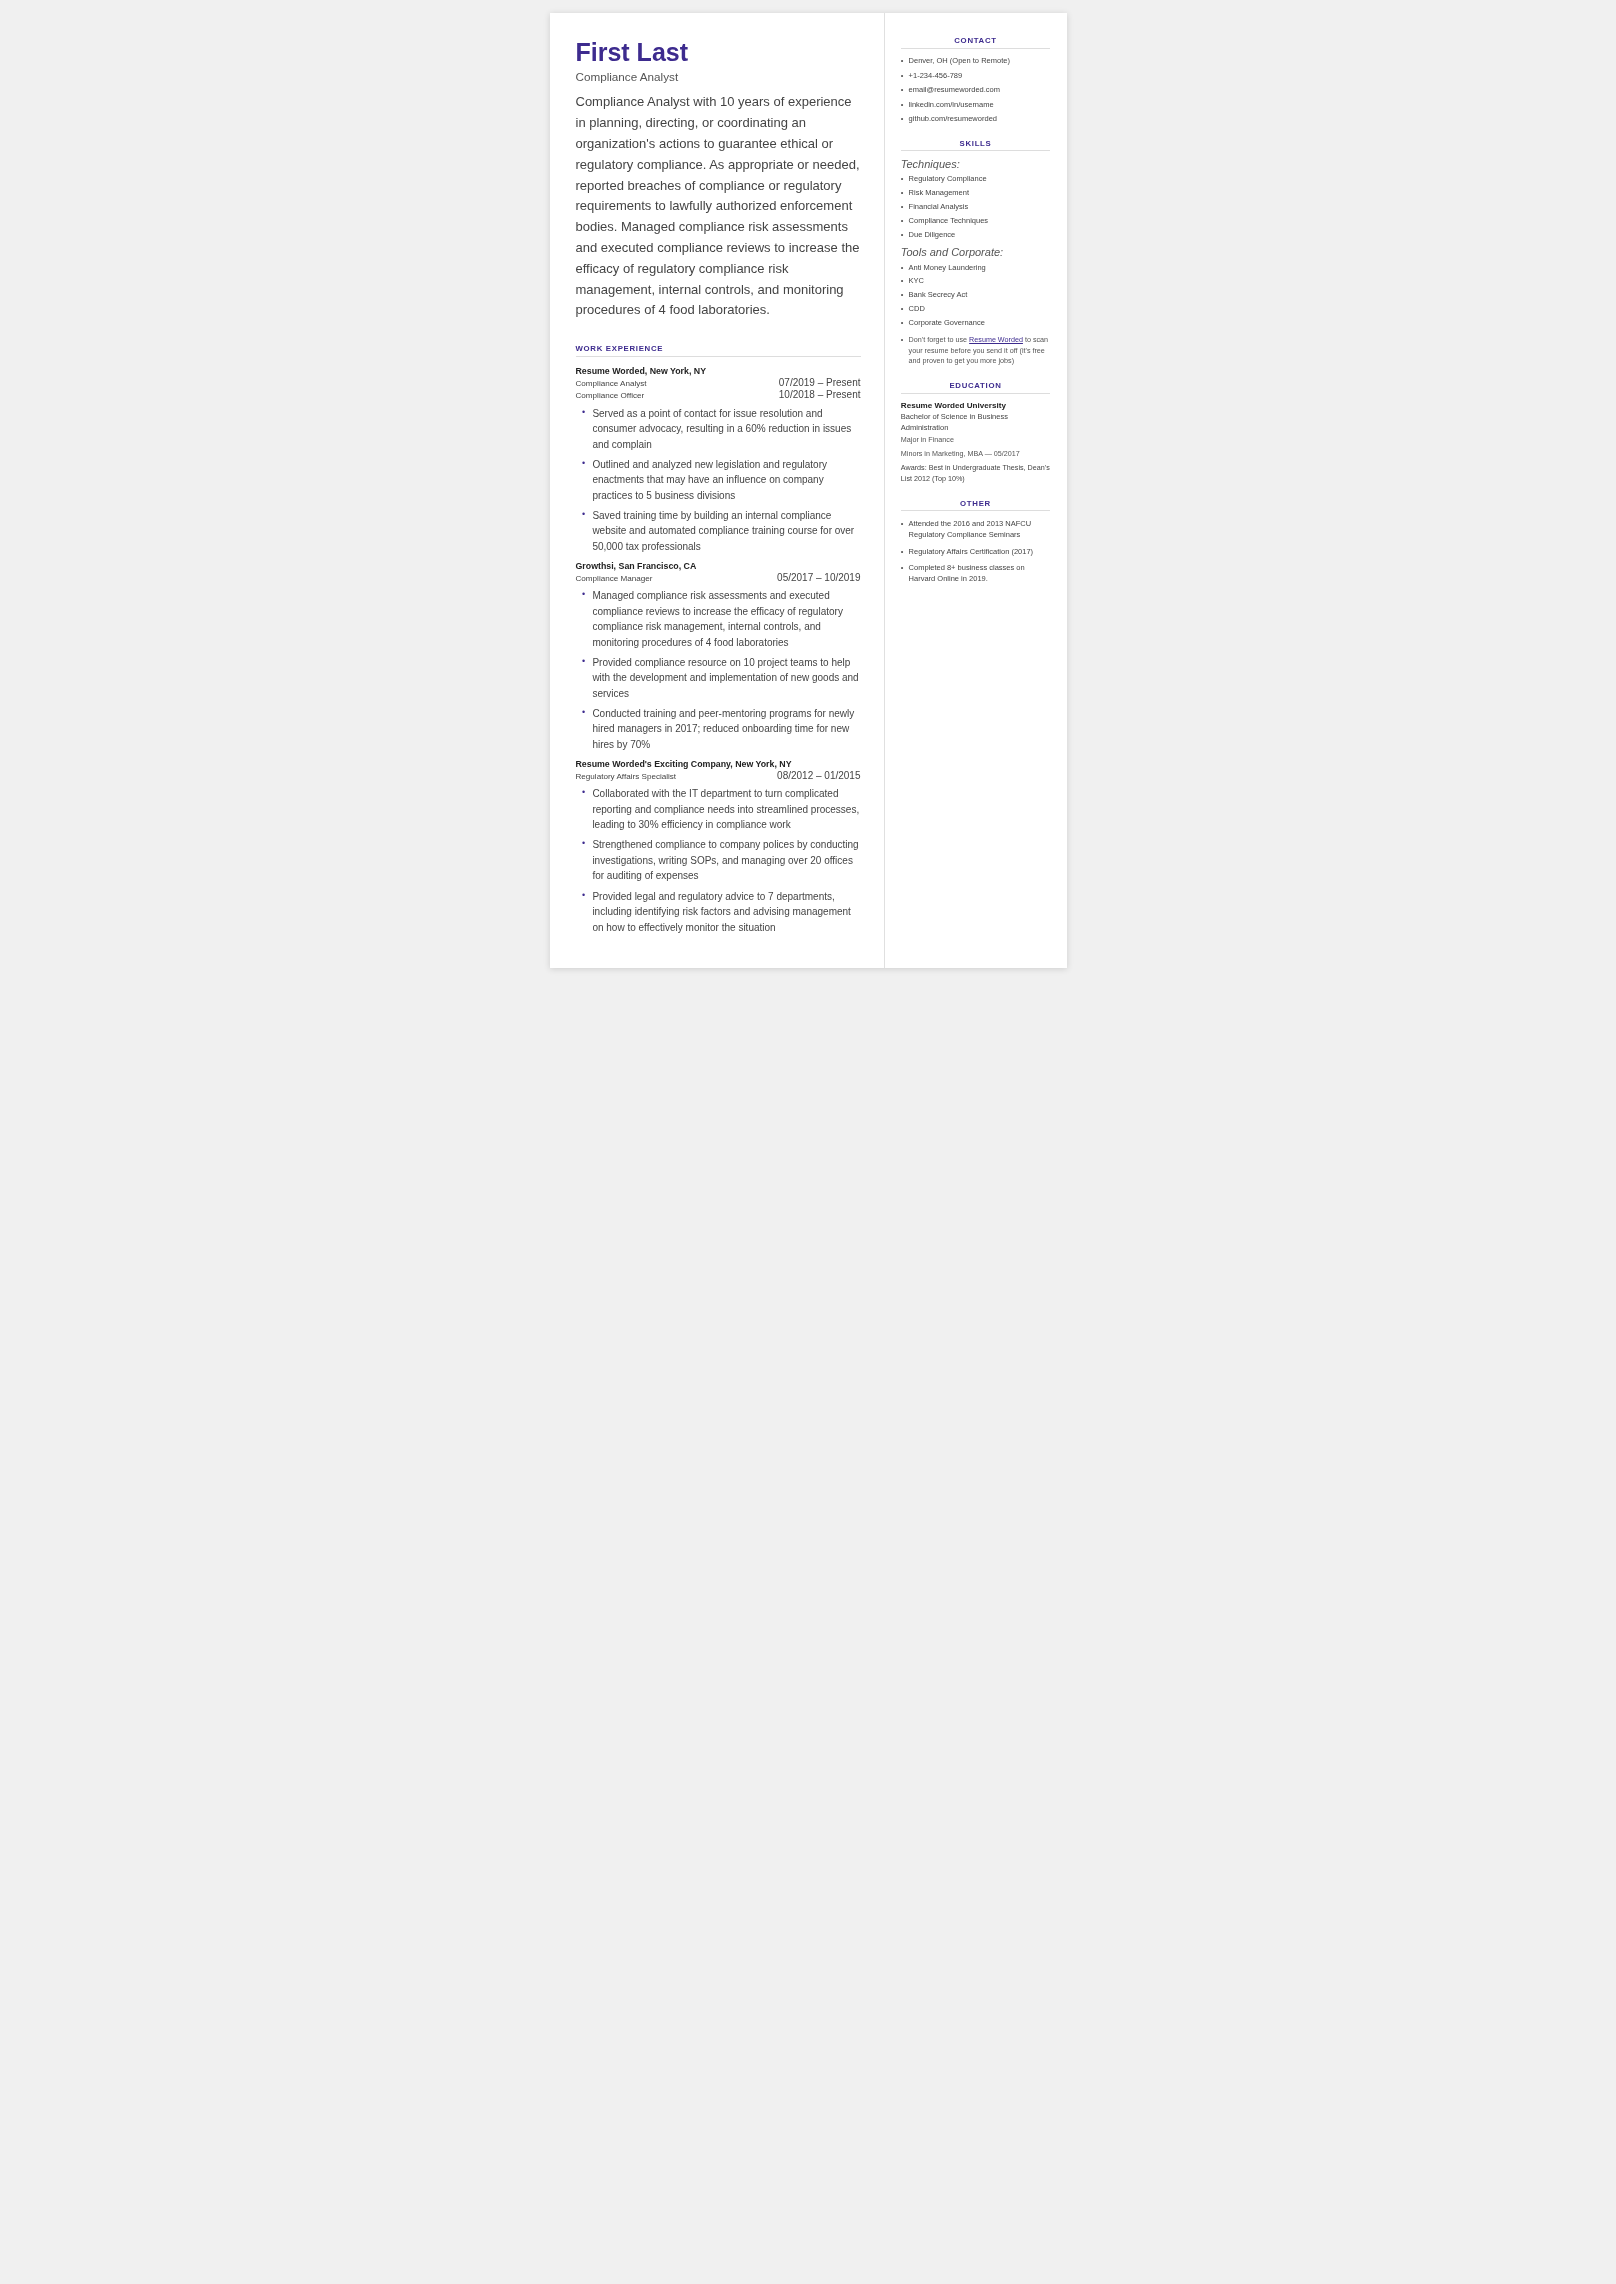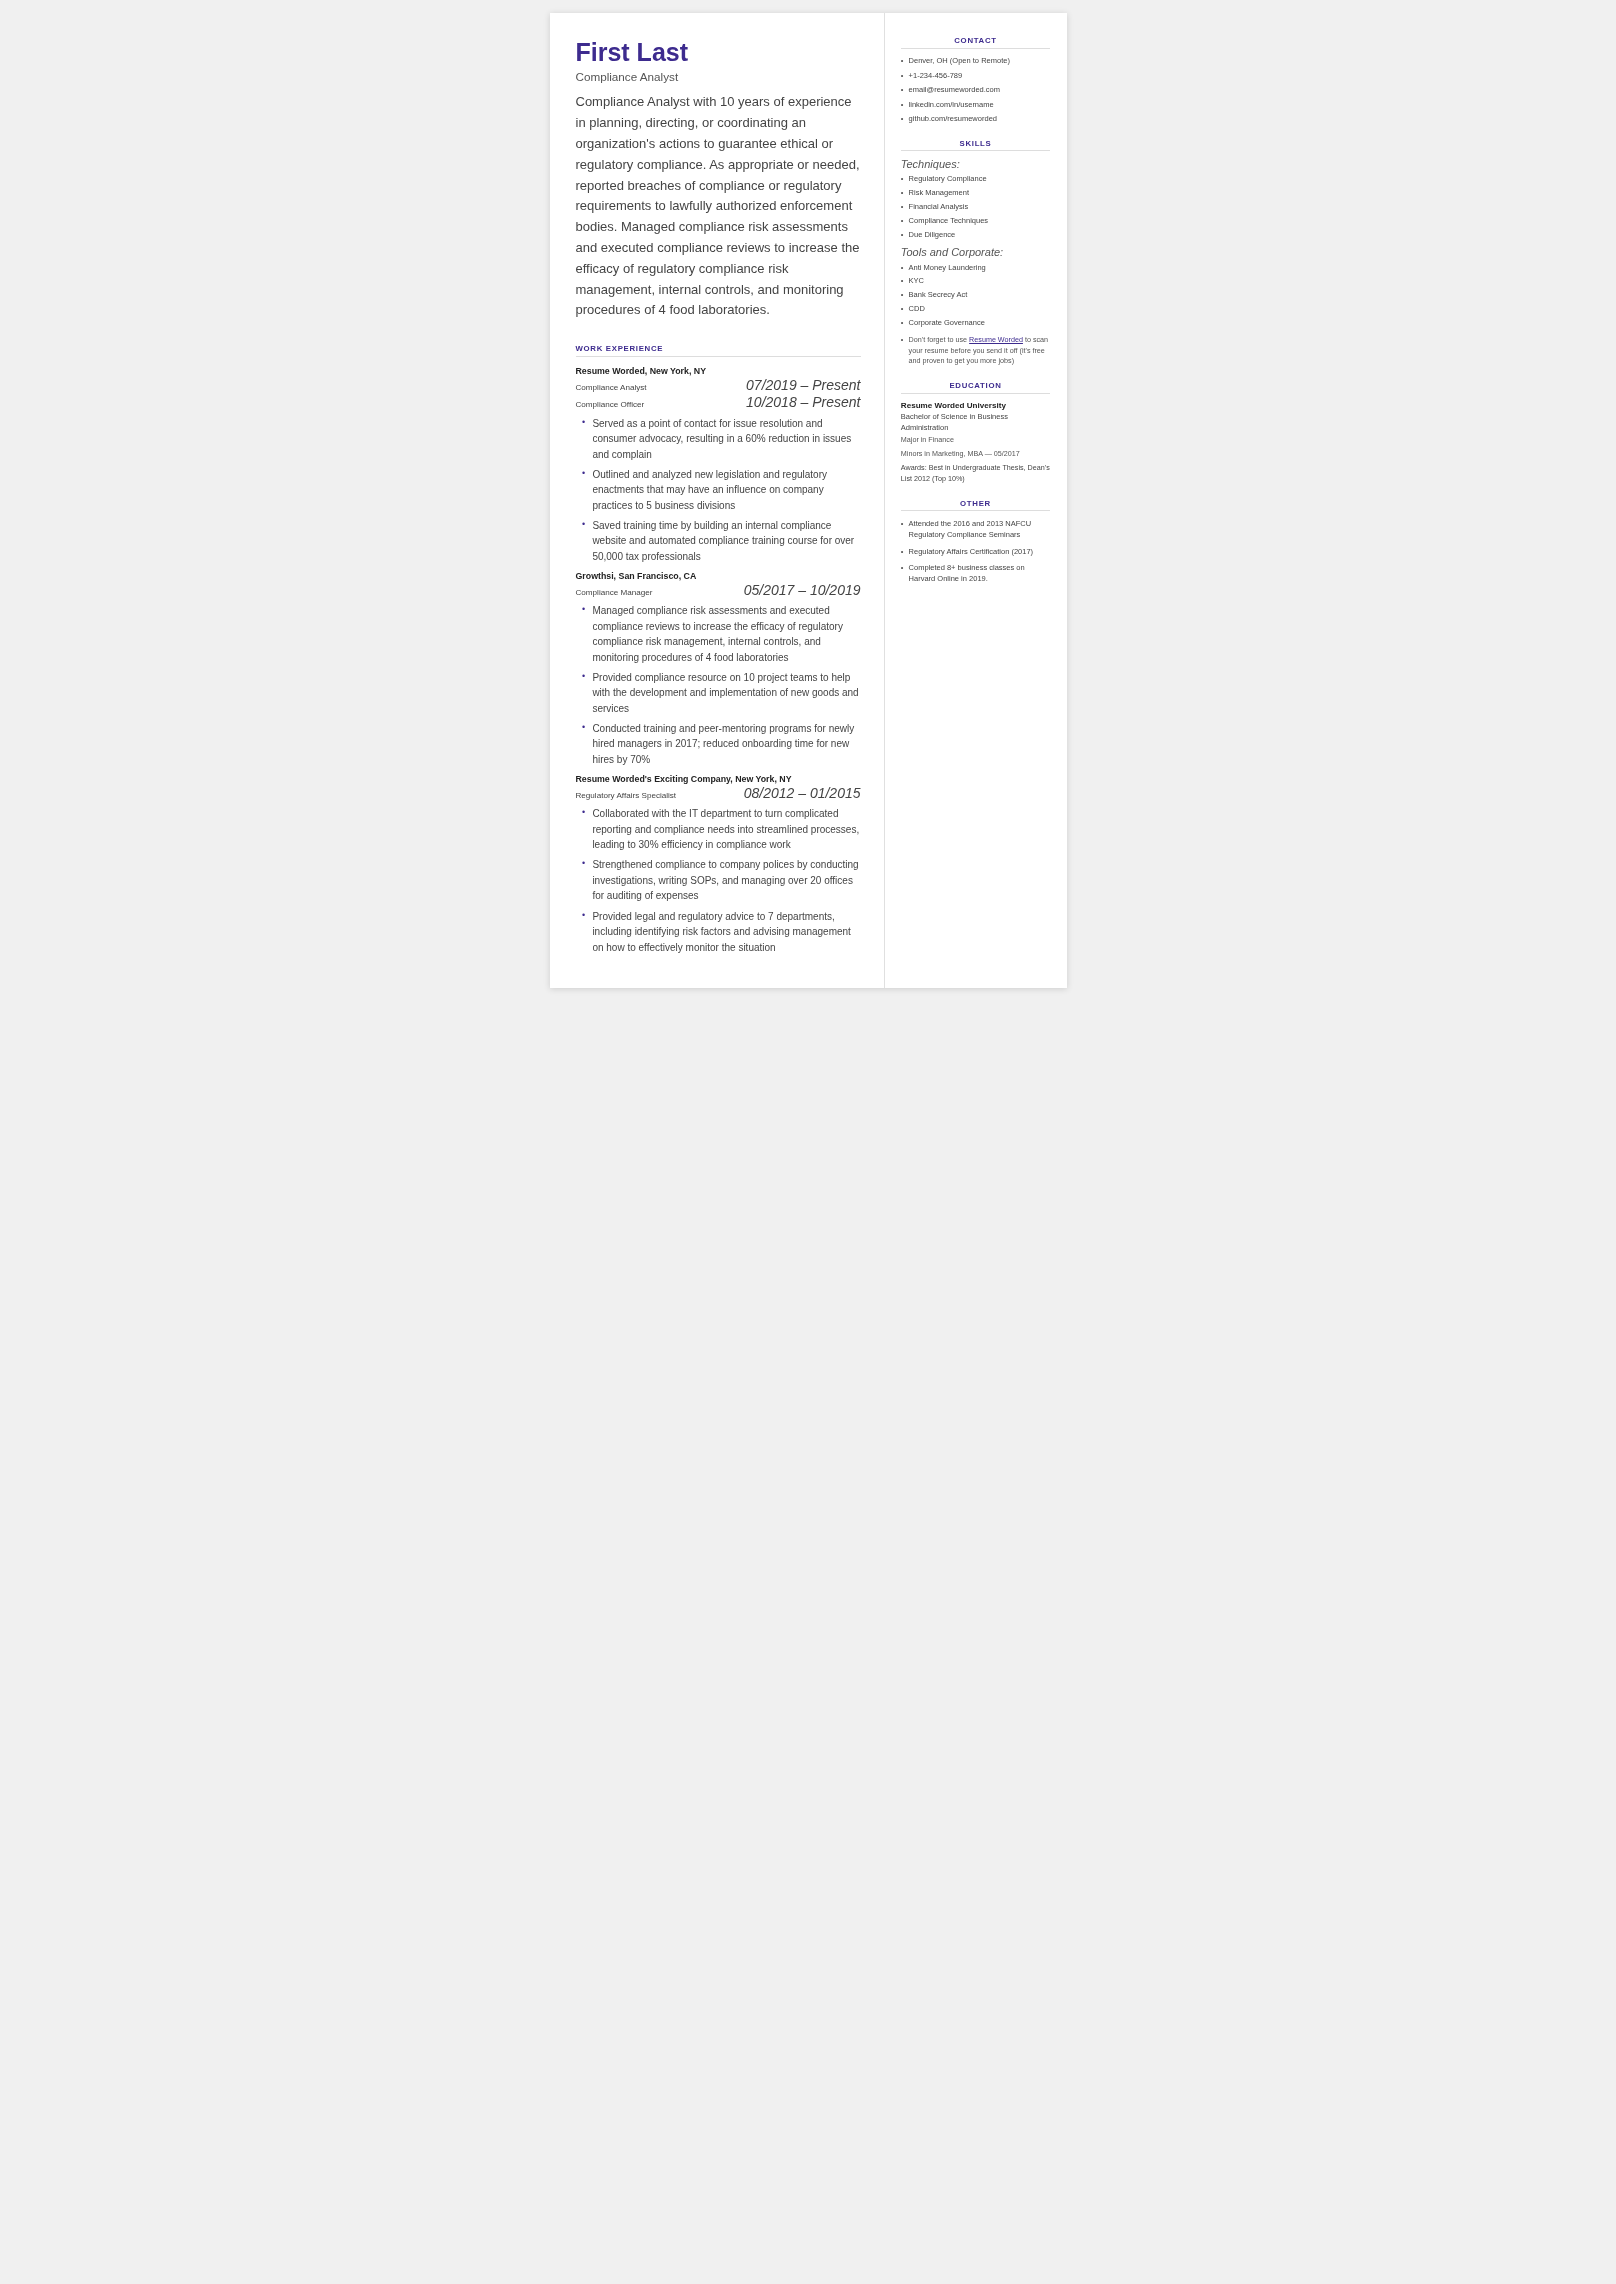--- a/index.html
+++ b/index.html
@@ -73,24 +73,23 @@
       justify-content: space-between;
       align-items: baseline;
       margin-bottom: 1.3px;
     }
     .job-title {
       font-size: 8.1px;
       color: #444;
       font-weight: 400;
     }
     .job-dates {
-      font-size: 14px;
+      font-size: 10px;
       color: #444;
       white-space: nowrap;
-      font-style: italic;
     }
     .bullets {
       margin-top: 5.2px;
       margin-left: 6.5px;
       list-style: none;
     }
     .bullets li {
       font-size: 10px;
       color: #444;
       line-height: 1.55;

